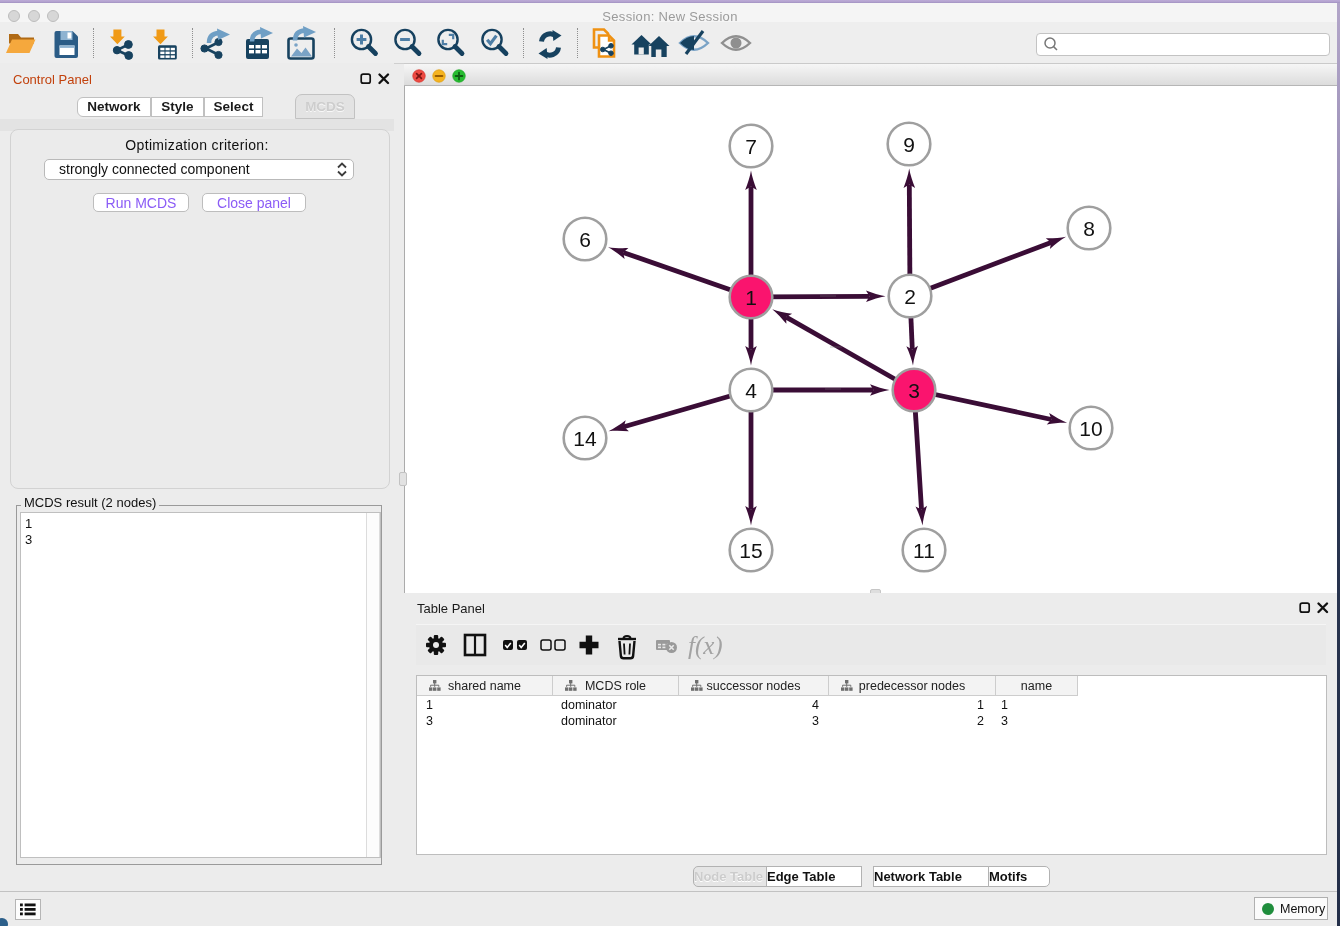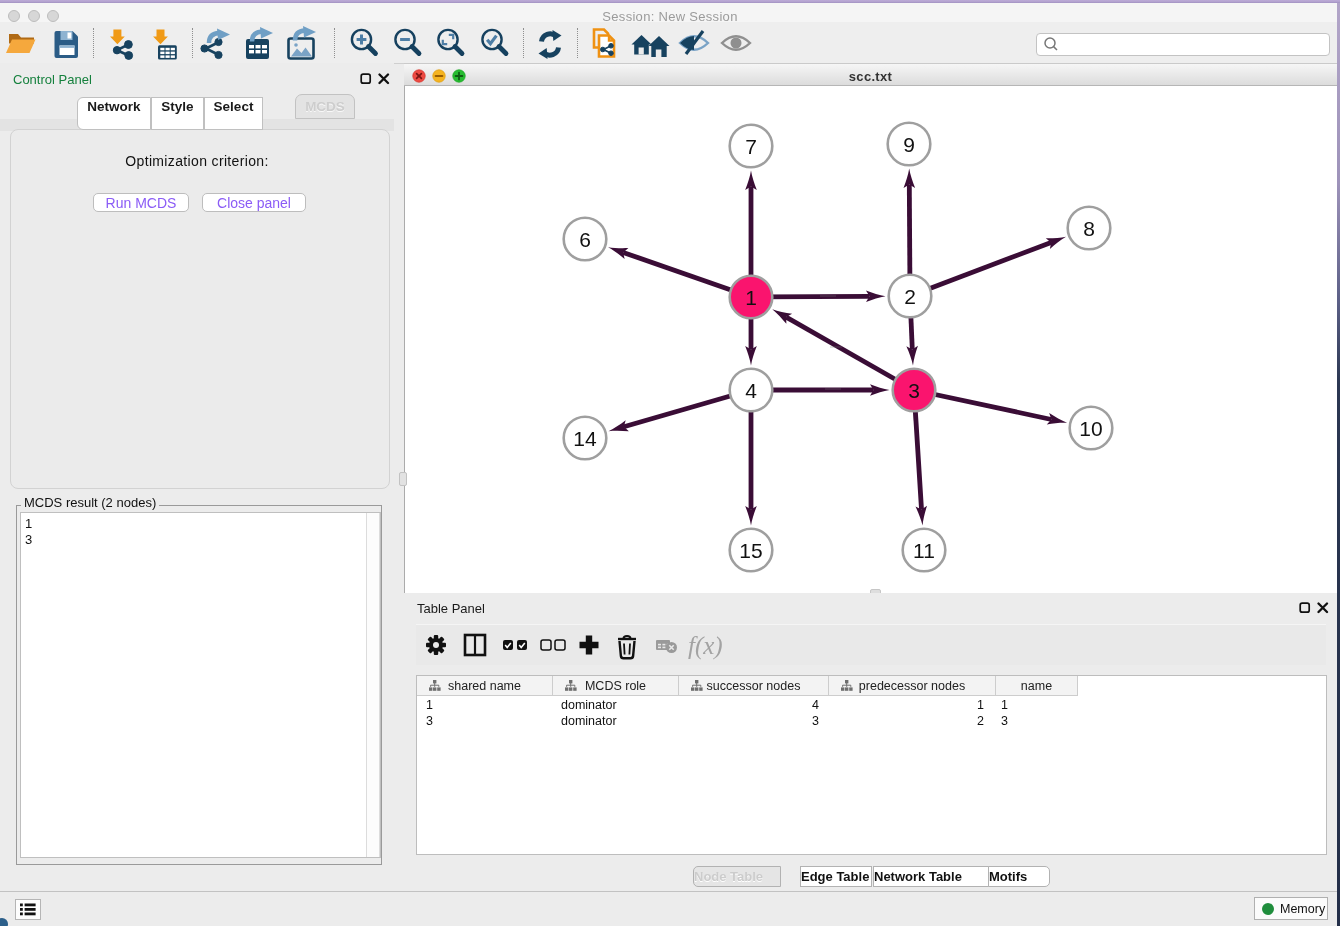--- a/index.html
+++ b/index.html
@@ -13,27 +13,27 @@
   #titlebar{left:0;top:3px;width:1340px;height:19px;background:#f5f5f5;text-decoration:underline;}
   #titlebar .tl{position:absolute;top:7px;width:12px;height:12px;border-radius:50%;background:#d7d7d7;border:1px solid #bdbdbd;box-sizing:border-box;}
   #titletext{width:100%;text-align:center;top:6px;font-size:13px;color:#9b9b9b;letter-spacing:0.3px;}
   
   #toolbar{left:0;top:22px;width:1340px;height:41px;background:#eeeeee;border-bottom:1px solid #cfcfcf;}
   .sep{position:absolute;top:6px;height:30px;width:0;border-left:1px dotted #8f8f8f;}
   
   #search{left:1036px;top:33px;width:292px;height:21px;background:#fff;border:1px solid #c3c3c3;border-radius:4px;}
   
   #cp{left:0;top:63px;width:394px;height:828px;background:#ececec;}
-  #cptitle{left:13px;top:9px;font-size:13px;color:#15803d;}
-  
-  .cptab{position:absolute;top:34px;height:33px;box-sizing:border-box;background:#fff;border:1px solid #c0c0c0;font-size:13.5px;font-weight:700;color:#1a1a1a;text-align:center;line-height:18px;}
+  #cptitle{left:13px;top:9px;font-size:13px;color:#c2410c;}
+  
+  .cptab{position:absolute;top:34px;height:20px;box-sizing:border-box;background:#fff;border:1px solid #c0c0c0;font-size:13.5px;font-weight:700;color:#1a1a1a;text-align:center;line-height:18px;}
   #tabMCDS{background:#e3e3e3;color:#cdcdcd;text-shadow:0 1px 0 #f8f8f8;border-radius:7px 7px 0 0;border:1px solid #c2c2c2;}
   #cpcontent{left:10px;top:66px;width:380px;height:360px;background:#ebebeb;border:1px solid #d2d2d2;border-radius:8px;box-sizing:border-box;}
   #cpband{left:0px;top:56px;width:394px;height:12px;background:#e3e3e3;}
-  #optlabel{left:0;top:74px;width:394px;text-align:center;font-size:14px;letter-spacing:0.35px;color:#111;margin-top:16px;}
+  #optlabel{left:0;top:74px;width:394px;text-align:center;font-size:14px;letter-spacing:0.35px;color:#111;}
   #dropdown{left:44px;top:96px;width:294px;height:19px;background:#fff;border:1px solid #b9b9b9;border-radius:5px;font-size:14px;color:#111;line-height:19px;padding-left:14px;box-sizing:content-box;}
   .btn{position:absolute;top:130px;height:19px;background:#fff;border:1px solid #bdbdbd;border-radius:5px;font-size:14px;color:#8b5cf6;text-align:center;line-height:18px;box-sizing:border-box;}
   
   #fs{left:16px;top:442px;width:366px;height:360px;border:1px solid #9a9a9a;background:#ececec;box-sizing:border-box;}
   #fslegend{left:21px;top:432px;background:#ececec;padding:0 3px;font-size:13px;color:#111;}
   #fstext{left:20px;top:449px;width:361px;height:346px;background:#fff;border:1px solid #bfbfbf;box-sizing:border-box;font-size:13px;color:#111;padding:3px 0 0 4px;line-height:16px;}
   #fsscroll{left:366px;top:450px;width:12px;height:344px;background:#fcfcfc;border-left:1px solid #dcdcdc;border-right:1px solid #dcdcdc;}
   
   #nw{left:404px;top:63px;width:933px;height:530px;}
   #nwtitle{left:0;top:0;width:933px;height:23px;background:linear-gradient(#f6f6f6,#dcdcdc);border-bottom:1px solid #b6b6b6;border-top:1px solid #cacaca;box-sizing:border-box;}
@@ -223,38 +223,43 @@
       <rect x="1.2" y="1.2" width="9" height="9" rx="2" fill="none" stroke="#111" stroke-width="1.7"></rect>
       <path d="M19.5,1.5 l8.5,8.5 M28,1.5 l-8.5,8.5" stroke="#111" stroke-width="2.3" stroke-linecap="round"></path>
     </svg>
     <div class="abs" id="cpband"></div>
     <div class="abs" id="cpcontent"></div>
     <div class="cptab" style="left:77px;width:74px;border-radius:6px 0 0 6px;">Network</div>
     <div class="cptab" style="left:151px;width:53px;">Style</div>
     <div class="cptab" style="left:204px;width:59px;">Select</div>
     <div class="cptab" id="tabMCDS" style="left:263px;top:31px;width:60px;height:25px;line-height:23px;margin-left:32px;">MCDS</div>
     <div class="abs" id="optlabel">Optimization criterion:</div>
+    <div class="abs" id="dropdown">strongly connected component
+      <svg width="13" height="16" xmlns="http://www.w3.org/2000/svg" style="position:absolute;right:4px;top:2px;">
+        <path d="M2,5.5 L6,1.5 L10,5.5" fill="none" stroke="#3c3c3c" stroke-width="1.8"></path>
+        <path d="M2,9.5 L6,13.5 L10,9.5" fill="none" stroke="#3c3c3c" stroke-width="1.8"></path>
+      </svg>
+    </div>
     <div class="btn" style="left:93px;width:96px;">Run MCDS</div>
     <div class="btn" style="left:202px;width:104px;">Close panel</div>
     <div class="abs" id="fs"></div>
     <div class="abs" id="fslegend">MCDS result (2 nodes)</div>
     <div class="abs" id="fstext">1<br>3</div>
     <div class="abs" id="fsscroll"></div>
   </div>
   <div class="abs" id="nw">
     <div class="abs" id="nwtitle">
       <svg class="abs" style="left:8px;top:5px;" width="60" height="14" xmlns="http://www.w3.org/2000/svg">
         <circle cx="7" cy="7" r="6.2" fill="#ee4a42" stroke="#d53b34" stroke-width="0.8"></circle>
         <path d="M4.6,4.6 l4.8,4.8 M9.4,4.6 l-4.8,4.8" stroke="#7c1412" stroke-width="1.7" stroke-linecap="round"></path>
         <circle cx="27" cy="7" r="6.2" fill="#f5b31f" stroke="#e0a117" stroke-width="0.8"></circle>
         <path d="M23.6,7 h6.8" stroke="#985d00" stroke-width="1.9" stroke-linecap="round"></path>
         <circle cx="47" cy="7" r="6.2" fill="#27bc31" stroke="#1da727" stroke-width="0.8"></circle>
         <path d="M47,3.6 v6.8 M43.6,7 h6.8" stroke="#0e5c13" stroke-width="1.8" stroke-linecap="round"></path>
       </svg>
-      <div class="abs" id="nwtext">scc.txt</div>
     </div>
     <div class="abs" id="nwcanvas">
 <svg width="933" height="507" viewBox="0 0 933 507" xmlns="http://www.w3.org/2000/svg" style="position:absolute;left:0;top:0;">
 <defs>
 <marker id="ah" viewBox="-21 -8 22 16" refX="-16" refY="0" markerWidth="22" markerHeight="16" markerUnits="userSpaceOnUse" orient="auto">
   <path d="M0,0 C-6,1 -13,3.2 -19.5,5.8 L-16,0 L-19.5,-5.8 C-13,-3.2 -6,-1 0,0 Z" fill="#3a0d36"></path>
 </marker>
 </defs>
 <g stroke="#3a0d36" stroke-width="4.8" marker-end="url(#ah)">
   <line x1="346" y1="211" x2="346" y2="100.5"></line>
@@ -418,21 +423,21 @@
       <div class="td" style="left:380px;width:22px;top:22px;text-align:right;">4</div>
       <div class="td" style="left:545px;width:22px;top:22px;text-align:right;">1</div>
       <div class="td" style="left:584px;top:22px;">1</div>
       <div class="td" style="left:9px;top:38px;">3</div>
       <div class="td" style="left:144px;top:38px;">dominator</div>
       <div class="td" style="left:380px;width:22px;top:38px;text-align:right;">3</div>
       <div class="td" style="left:545px;width:22px;top:38px;text-align:right;">2</div>
       <div class="td" style="left:584px;top:38px;">3</div>
     </div>
     <div class="btab" style="left:289px;width:88px;border-radius:5px 0 0 5px;background:#e5e5e5;color:#ccc;text-shadow:0 1px 0 #fff;">Node Table</div>
-    <div class="btab" style="left:396px;width:72px;">Edge Table</div>
+    <div class="btab" style="left:362px;width:96px;">Edge Table</div>
     <div class="btab" style="left:469px;width:131px;">Network Table</div>
     <div class="btab" style="left:584px;width:62px;border-radius:0 5px 5px 0;">Motifs</div>
   </div>
   <div class="abs" id="status"></div>
   <div class="abs" id="listbtn">
     <svg width="16" height="13" xmlns="http://www.w3.org/2000/svg" style="position:absolute;left:4px;top:3px;">
       <g fill="#111">
         <rect x="0" y="0.5" width="2.8" height="2.8"></rect>
           <rect x="4.6" y="0.5" width="11" height="2.8"></rect>
         <rect x="0" y="5" width="2.8" height="2.8"></rect>

